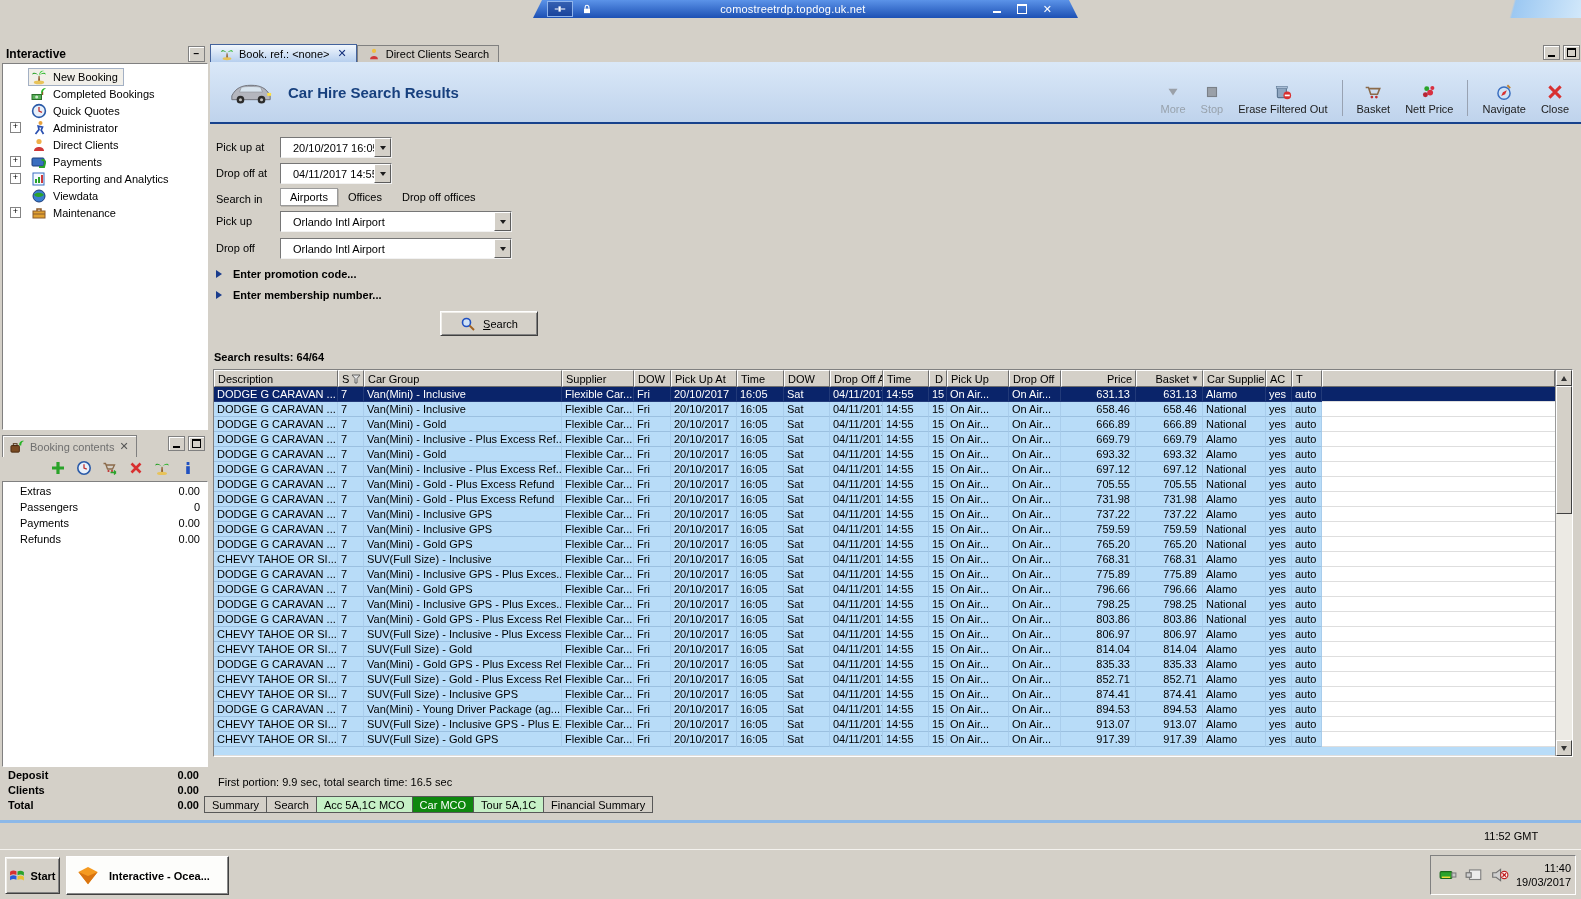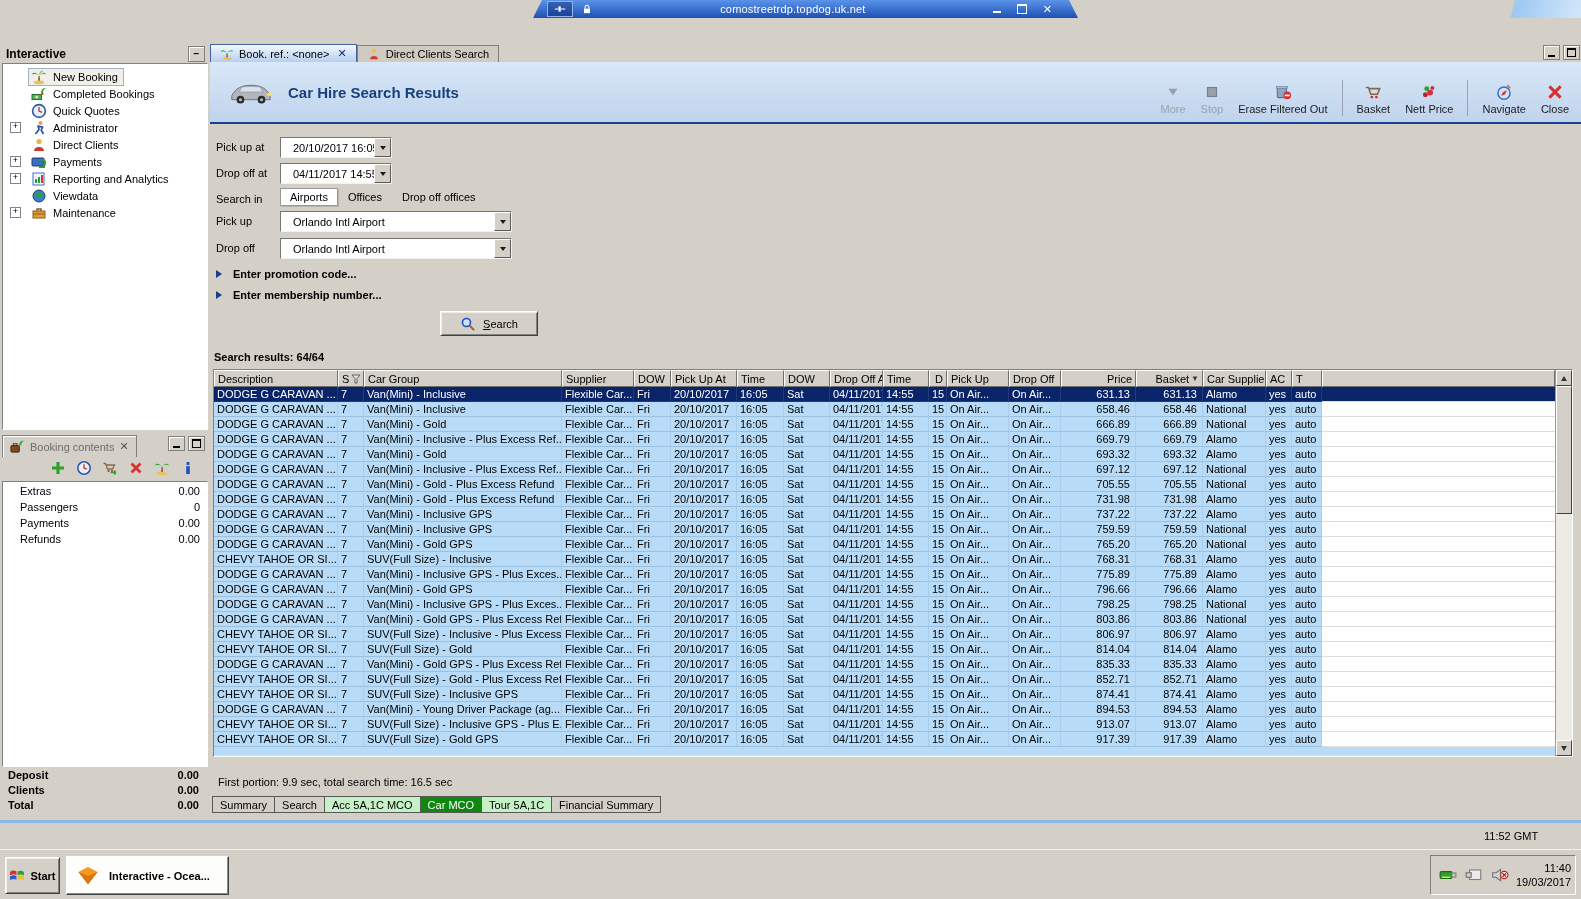--- a/index.html
+++ b/index.html
@@ -102,21 +102,21 @@
   .grow.sel .gfill{background:#0a246a}
   .grow.sliver{flex:1;overflow:hidden}
   #gscroll{width:16px;flex:none;background:#eceae4;border-left:1px solid #9a9a9a;display:flex;flex-direction:column}
   .sbtn{height:16px;flex:none;background:#d4d0c8;border:1px solid;border-color:#fff #404040 #404040 #fff;box-sizing:border-box;display:flex;align-items:center;justify-content:center}
   .sthumb{height:128px;flex:none;background:#d4d0c8;border:1px solid;border-color:#fff #404040 #404040 #fff;box-sizing:border-box}
   .strack{flex:1}
   .tri-up{width:0;height:0;border:3.5px solid transparent;border-bottom:5px solid #333;margin-bottom:3px}
   .tri-dn2{width:0;height:0;border:3.5px solid transparent;border-top:5px solid #333;margin-top:3px}
 
   #timing{left:218px;top:776px}
-  #btabs{left:213px;top:796px;display:flex;position:absolute}
+  #btabs{left:205px;top:796px;display:flex;position:absolute}
   .btab{height:17px;padding:1px 7px 0;border:1px solid #585858;margin-left:-1px;background:#d4d0c8;line-height:14px;box-sizing:border-box;white-space:nowrap}
   .btab.green-light{background:#c6f0c6}
   .btab.green-dark{background:#0e870e;color:#fff}
 
   
   #blueline{left:0;top:820px;width:1581px;height:3px;background:#8cb8e8}
   #statusbar{left:0;top:823px;width:1581px;height:26px;background:#d4d0c8;border-top:1px solid #fff;box-sizing:border-box;display:flex;align-items:center;justify-content:center;gap:24px;padding-left:110px}
   #sb-clock{left:1484px;top:830px;position:absolute;white-space:nowrap}
   #taskbar{left:0;top:849px;width:1581px;height:50px;background:#d4d0c8;border-top:1px solid #f4f2ee;box-sizing:border-box}
   #start{position:absolute;left:5px;top:857px;width:55px;height:37px;background:#d4d0c8;border:1px solid;border-color:#fff #404040 #404040 #fff;box-shadow:inset 1px 1px 0 #f0eee9,inset -1px -1px 0 #828282;display:flex;align-items:center;justify-content:center;gap:4px;font-weight:bold;box-sizing:border-box}

